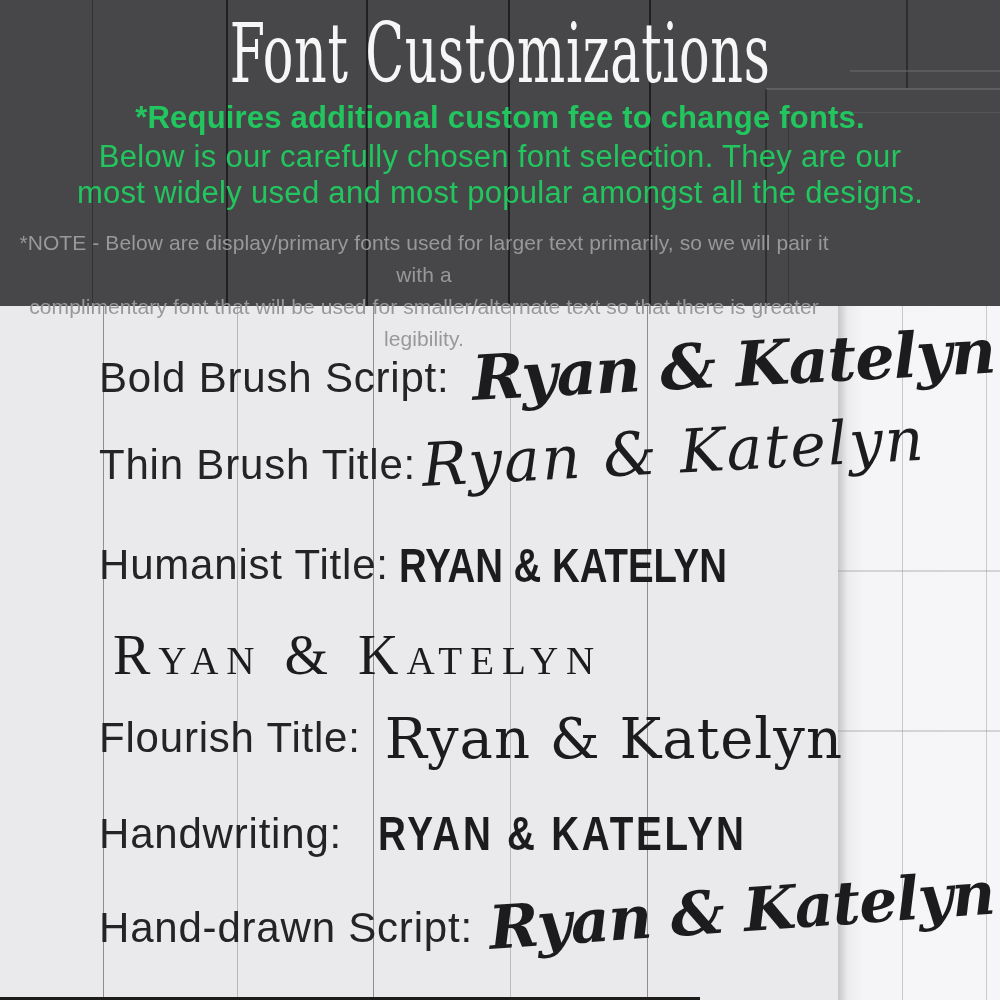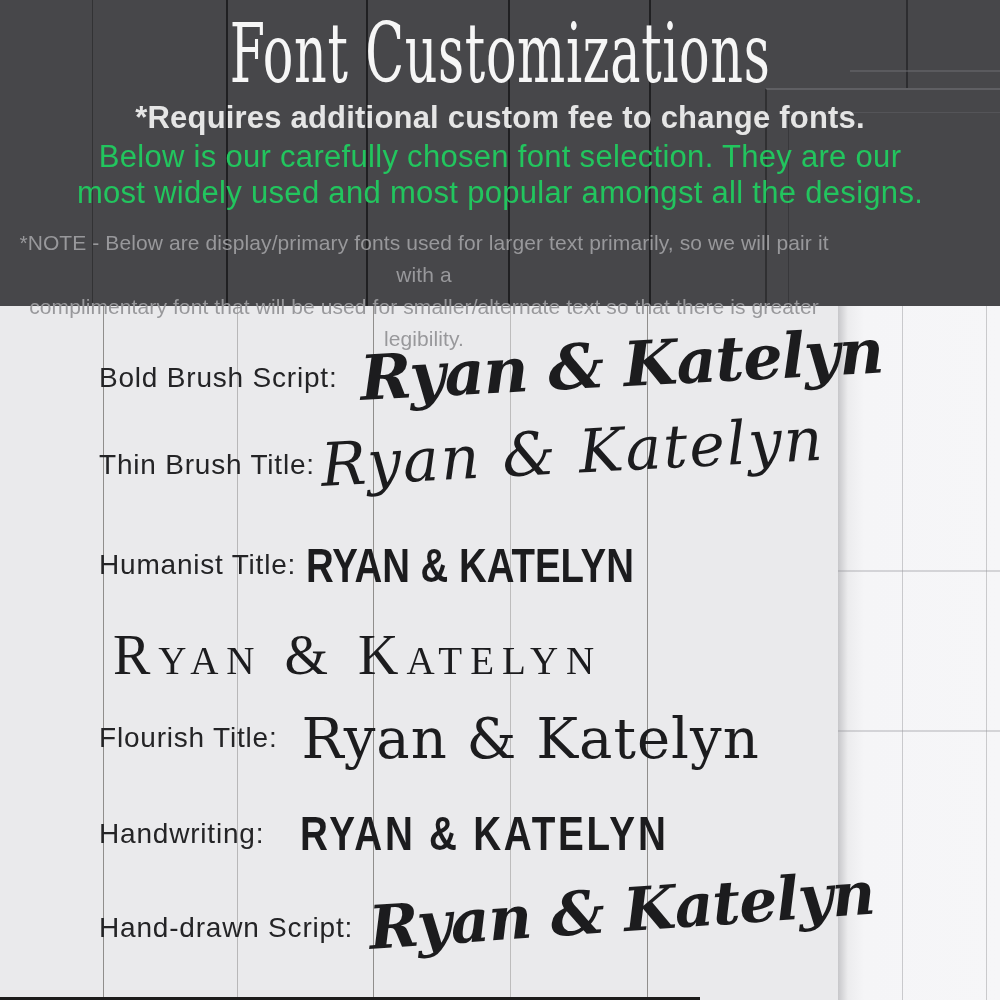--- a/index.html
+++ b/index.html
@@ -40,33 +40,33 @@
     border-top:1px solid rgba(110,110,115,0.35);border-left:1px solid rgba(30,30,32,0.35);
   }
   .page-title{position:absolute;left:0;top:8px;width:1000px;text-align:center;white-space:nowrap;}
   .page-title span{
     display:inline-block;transform:scaleX(0.62);transform-origin:center;
     font-family:"DejaVu Serif","Liberation Serif",serif;font-weight:400;
     font-size:82px;line-height:92px;color:#f6f6f6;letter-spacing:1px;
   }
   .fee-notice{
     position:absolute;left:0;top:100px;width:1000px;text-align:center;
-    font-size:31px;font-weight:700;color:#e5e5e5;letter-spacing:0.2px;white-space:nowrap;
+    font-size:31px;font-weight:700;color:#22c55e;letter-spacing:0.2px;white-space:nowrap;
   }
   .description{
     position:absolute;left:0;top:139px;width:1000px;text-align:center;
     font-size:31px;line-height:36px;color:#22c55e;font-weight:400;letter-spacing:0.3px;
   }
   .note{
     position:absolute;left:0;top:227px;width:848px;text-align:center;
     font-size:21px;line-height:32px;color:#98989b;letter-spacing:0.1px;
   }
   
   .row{position:absolute;left:0;width:1000px;display:flex;align-items:center;padding-left:99px;box-sizing:border-box;}
-  .row-label{font-size:28px;color:#242426;letter-spacing:0.8px;white-space:nowrap;flex:none;}
+  .row-label{font-size:42px;color:#242426;letter-spacing:0.8px;white-space:nowrap;flex:none;}
   .sample{white-space:nowrap;color:#1c1c1e;flex:none;}
   .r1{top:318px;height:120px}
   .r2{top:405px;height:120px}
   .r3{top:520px;height:90px}
   .r4{top:610px;height:90px}
   .r5{top:692px;height:92px}
   .r6{top:788px;height:92px}
   .r7{top:862px;height:132px}
   .s-bold-brush{
     font-family:"DejaVu Serif","Liberation Serif",serif;font-style:italic;font-weight:700;

